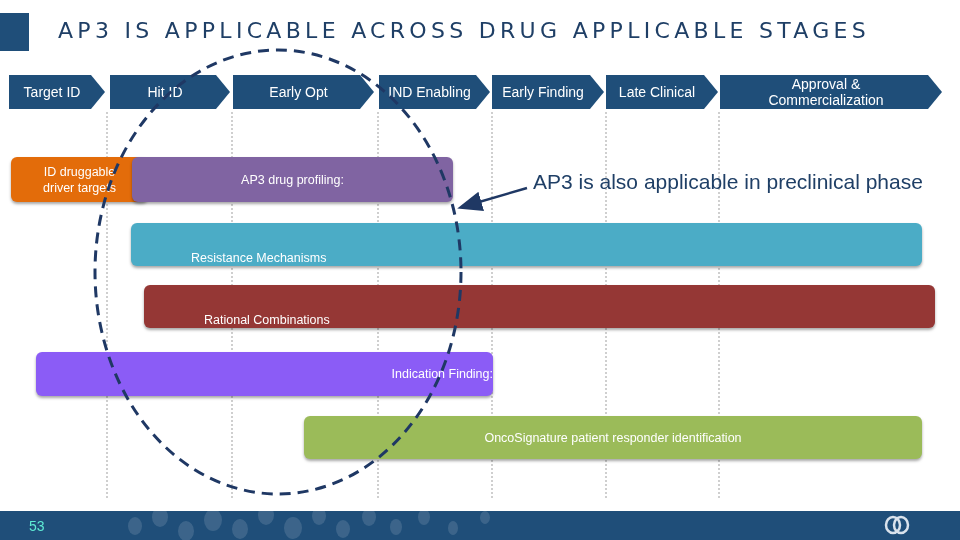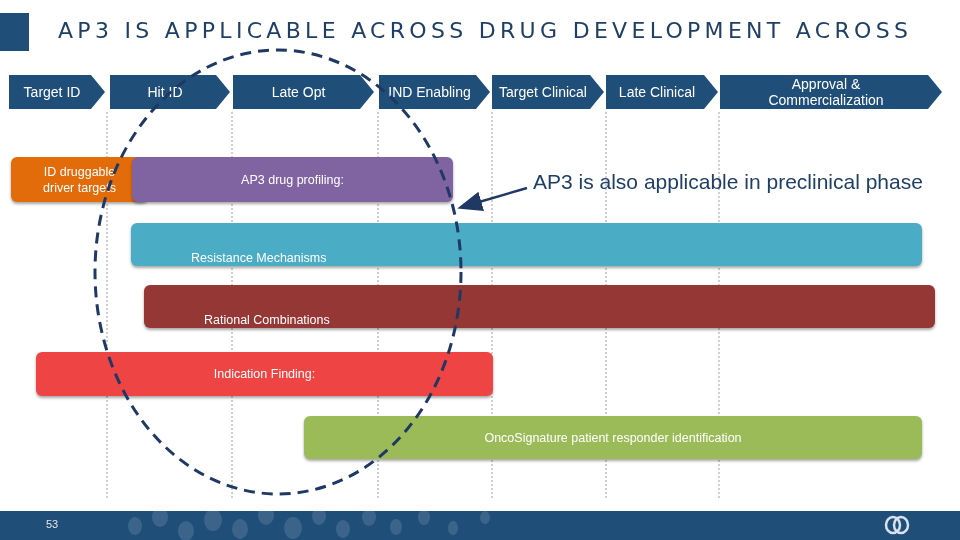--- a/index.html
+++ b/index.html
@@ -8,52 +8,52 @@
   .title { position:absolute; left:58px; top:18px; font-size:22px; letter-spacing:4.3px; color:#1f3f66; white-space:nowrap; font-family:"DejaVu Sans", sans-serif; font-weight:normal; }
   .stage { position:absolute; top:75px; height:34px; background:#1f4e79; color:#ffffff; display:flex; align-items:center; justify-content:center; text-align:center; font-size:14px; line-height:16px;
            clip-path: polygon(0 0, calc(100% - 14px) 0, 100% 50%, calc(100% - 14px) 100%, 0 100%); padding-right:10px; box-sizing:border-box; }
   .vline { position:absolute; top:112px; height:386px; width:0; border-left:2px dotted #cfcfcf; }
   .bar { position:absolute; border-radius:6px; color:#ffffff; font-size:12.5px; line-height:16px; display:flex; align-items:center; box-shadow:0 2px 3px rgba(0,0,0,0.35); box-sizing:border-box; }
   .bar.center { justify-content:center; text-align:center; }
   .bar.left { padding-left:60px;align-items:flex-end; }
   .callout { position:absolute; left:533px; top:170px; font-size:21px; color:#1f3f66; white-space:nowrap; }
   .footer { position:absolute; left:0; top:511px; width:960px; height:29px; background:#1f4e79; overflow:hidden; }
   .dot { position:absolute; border-radius:50%; background:rgba(255,255,255,0.13); }
-  .page-num { position:absolute; left:46px; top:7px; font-size:11px; color:#e5e5e5; }
+  .page-num { position:absolute; left:29px; top:7px; font-size:14px; color:#5eead4; }
   .brand { position:absolute; left:636px; top:6px; font-size:15px; letter-spacing:4px; color:#ffffff; white-space:nowrap; }
   .logo { position:absolute; left:884px; top:4px; width:26px; height:20px; }
   svg.overlay { position:absolute; left:0; top:0; pointer-events:none; }
 </style>
 </head>
 <body>
 
 <div class="title-square"></div>
-<div class="title">AP3 IS APPLICABLE ACROSS DRUG DEVELOPMENT ACROSS</div>
+<div class="title">AP3 IS APPLICABLE ACROSS DRUG APPLICABLE STAGES</div>
 
 <div class="vline" style="left:106px"></div>
 <div class="vline" style="left:231px"></div>
 <div class="vline" style="left:377px"></div>
 <div class="vline" style="left:491px"></div>
 <div class="vline" style="left:605px"></div>
 <div class="vline" style="left:718px"></div>
 
 <div class="stage" style="left:9px; width:96px;">
     <span>Target ID</span>
   </div>
 <div class="stage" style="left:110px; width:120px;">
     <span>Hit ID</span>
   </div>
 <div class="stage" style="left:233px; width:141px;">
-    <span>Late Opt</span>
+    <span>Early Opt</span>
   </div>
 <div class="stage" style="left:379px; width:111px;">
     <span>IND Enabling</span>
   </div>
 <div class="stage" style="left:492px; width:112px;">
-    <span>Target Clinical</span>
+    <span>Early Finding</span>
   </div>
 <div class="stage" style="left:606px; width:112px;">
     <span>Late Clinical</span>
   </div>
 <div class="stage" style="left:720px; width:222px; flex-direction:column;">
   <span>Approval &amp;</span>
   <span>Commercialization</span>
 </div>
 
 <div class="bar center" style="left:11px; top:157px; width:137px; height:45px; background:#e36c0a; flex-direction:column; justify-content:center;">
@@ -62,21 +62,21 @@
 </div>
 <div class="bar center" style="left:132px; top:157px; width:321px; height:45px; background:#8064a2; flex-direction:row; justify-content:center;">
   <span>AP3 drug profiling:</span>
 </div>
 <div class="bar left" style="left:131px; top:223px; width:791px; height:43px; background:#4bacc6;">
   <span>Resistance Mechanisms</span>
 </div>
 <div class="bar left" style="left:131px; top:285px; width:791px; height:43px; background:#953735;margin-left:13px;">
   <span>Rational Combinations</span>
 </div>
-<div class="bar center" style="left:36px; top:352px; width:457px; height:44px; background:#ef4444; flex-direction:column; justify-content:center;">
+<div class="bar center" style="left:36px; top:352px; width:457px; height:44px; background:#8b5cf6; flex-direction:column; justify-content:center;align-items:flex-end;">
   <span>Indication Finding:</span>
 </div>
 <div class="bar center" style="left:304px; top:416px; width:618px; height:43px; background:#9bbb59;">
   <span>OncoSignature patient responder identification</span>
 </div>
 
 <div class="callout">AP3 is also applicable in preclinical phase</div>
 
 <svg class="overlay" width="960" height="540" viewBox="0 0 960 540">
   <defs>

